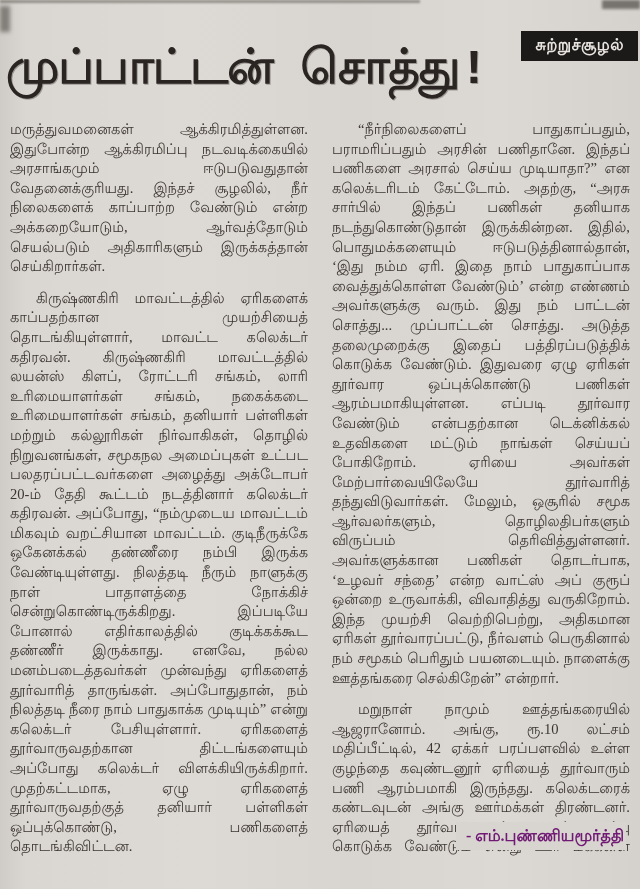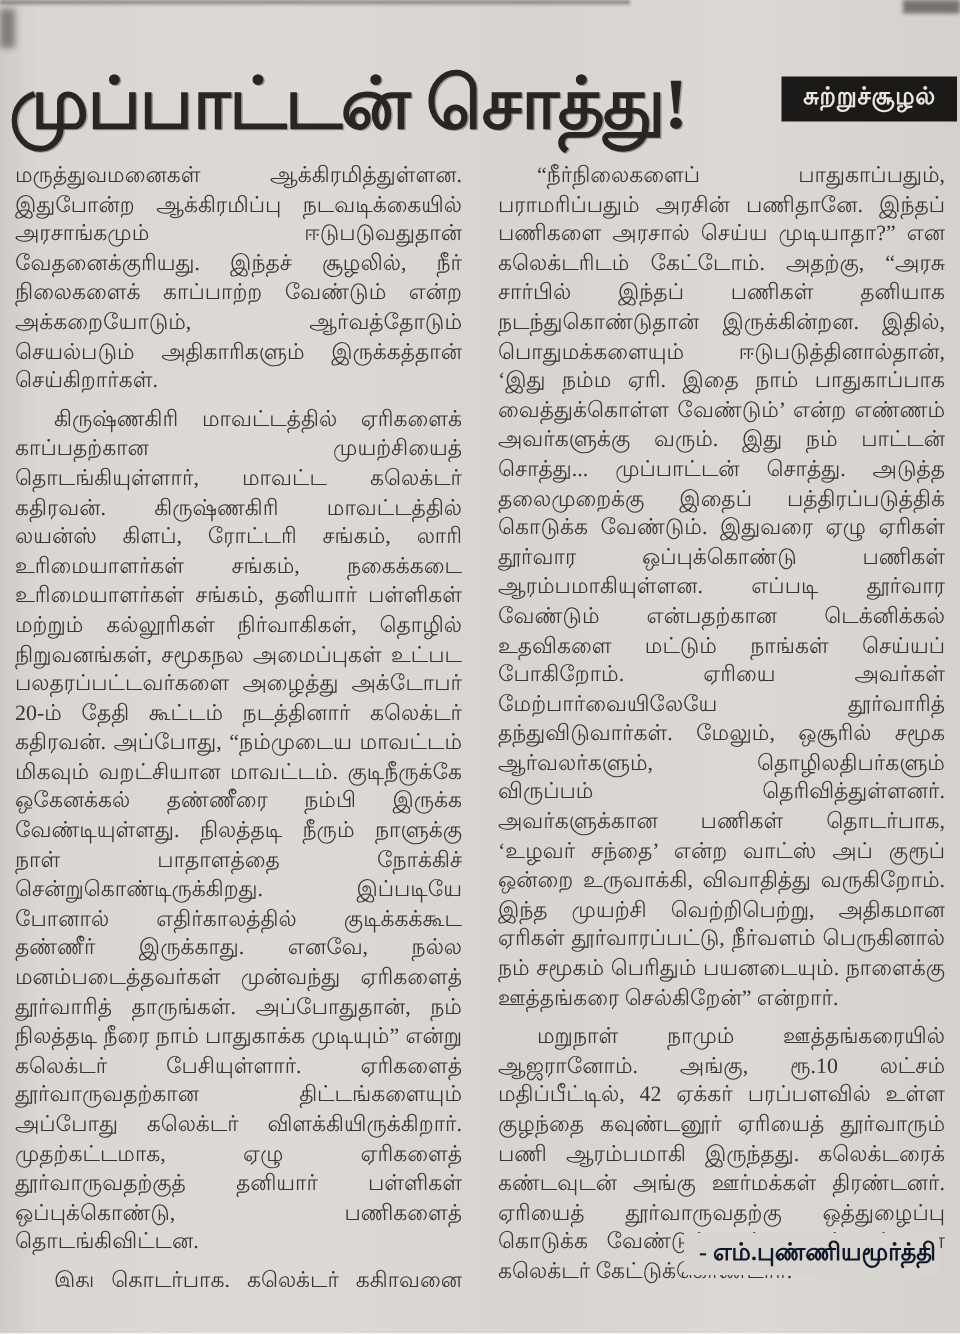--- a/index.html
+++ b/index.html
@@ -27,25 +27,24 @@
     top: 31px;
     right: 2px;
     background: #1c1a19;
     color: #e9e6e1;
     font-family: "Liberation Sans", sans-serif;
     font-weight: bold;
     font-size: 16px;
     line-height: 1;
     padding: 6px 14px 8px 14px;
     letter-spacing: .5px;
-    margin-top: 20px;
   }
 
   .headline {
-    font-family: Liberation Serif, serif;
+    font-family: Liberation Mono, monospace;
     font-weight: 900;
     color: #2a2522;
     font-size: 48px;
     line-height: 1.0;
     padding: 46px 0 0 6px;
     letter-spacing: -1px;
     white-space: nowrap;
     text-shadow: 1px 1px 0 rgba(42,37,34,.35);
   }
 
@@ -57,34 +56,34 @@
     overflow: hidden;
   }
   .col {
     flex: 1 1 0;
     overflow: hidden;
     font-size: 14.6px;
     line-height: 19.6px;
     text-align: justify;
     color: #3b3530;
   }
-  .col p { margin-bottom: 6px; }
+  .col p { margin-bottom: 6px; margin-top: 12px; }
   .col p.indent { text-indent: 26px; }
 
   .signature {
     position: absolute;
     right: 14px;
     top: 822px;
     text-align: center;
     background: #d8d4cf;
     padding: 2px 2px 2px 10px;
     font-size: 16px;
     line-height: 24px;
     font-weight: bold;
-    color: #0f172a;
+    color: #701a75;
   }
   .signature .credit { font-weight: bold; }
 </style>
 </head>
 <body>
 
 <div class="page">
 
   <div class="artifact a-topline"></div>
   <div class="artifact a-topright"></div>

